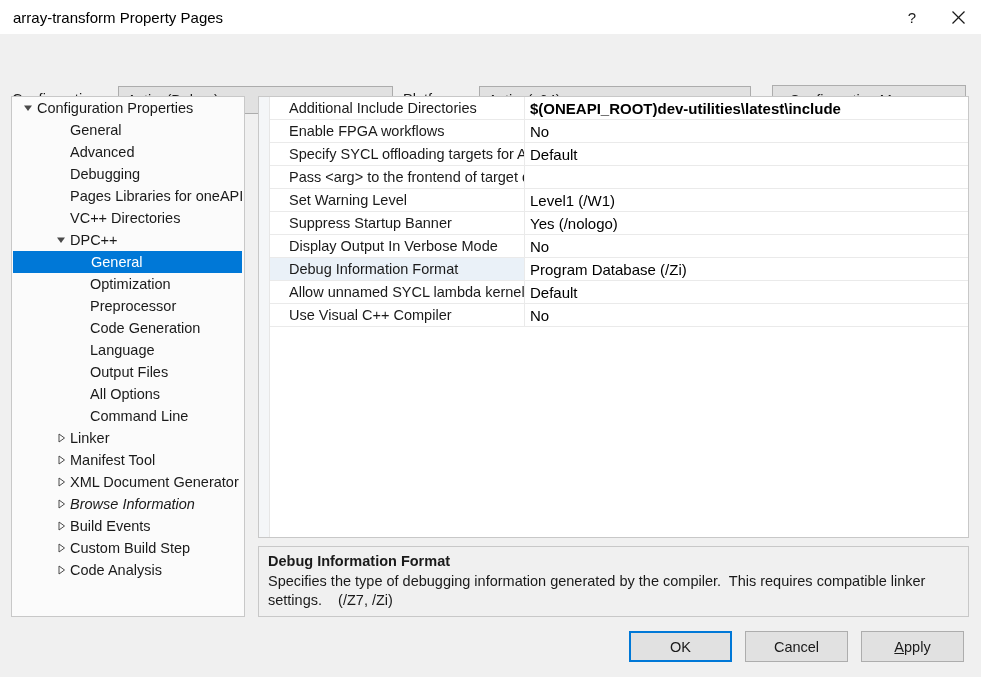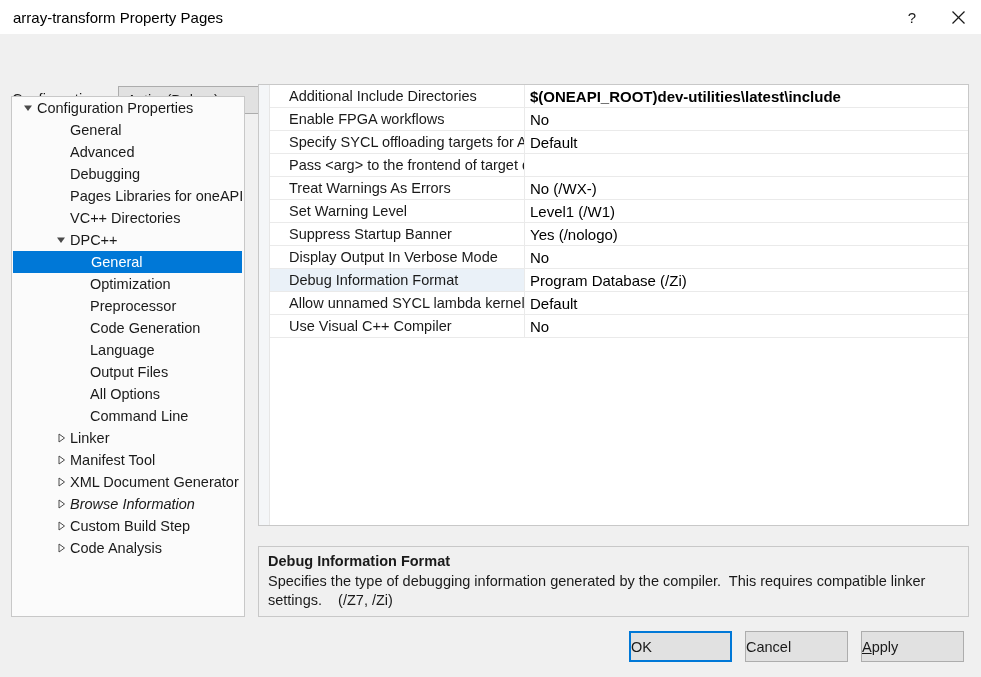--- a/index.html
+++ b/index.html
@@ -98,20 +98,21 @@
     left: 479px; top: 52px;
     width: 272px; height: 28px;
   }
   .btn {
     position: absolute;
     background: #e1e1e1;
     border: 1px solid #adadad;
     box-sizing: border-box;
     display: flex;
     align-items: center;
+    justify-content: center;
     font-size: 14.5px;
     color: #1a1a1a;
     cursor: default;
     white-space: nowrap;
   }
   #btn-config-manager {
     left: 772px; top: 51px;
     width: 194px; height: 30px;
   }
 
@@ -147,21 +148,21 @@
     display: flex;
     align-items: center;
     justify-content: center;
   }
   .tw svg { display: block; }
   .tree-label { padding-left: 2px; }
 
   
   .gridpanel {
     position: absolute;
-    left: 258px; top: 84px;
+    left: 258px; top: 96px;
     width: 711px; height: 442px;
     background: #ffffff;
     border: 1px solid #c8c8c8;
     box-sizing: border-box;
     overflow: hidden;
   }
   .grid-gutter {
     position: absolute;
     left: 0; top: 0;
     width: 11px; height: 100%;
@@ -387,20 +388,28 @@
           </svg>
         </span>
         <span class="tree-label">Browse Information</span>
       </div>
       <div class="tree-item" style="padding-left: 42px;">
         <span class="tw">
           <svg width="10" height="10" viewBox="0 0 10 10">
             <polygon points="3,1 8.5,5 3,9" fill="none" stroke="#4a4a4a" stroke-width="1"></polygon>
           </svg>
         </span>
+        <span class="tree-label">Build Events</span>
+      </div>
+      <div class="tree-item" style="padding-left: 42px;">
+        <span class="tw">
+          <svg width="10" height="10" viewBox="0 0 10 10">
+            <polygon points="3,1 8.5,5 3,9" fill="none" stroke="#4a4a4a" stroke-width="1"></polygon>
+          </svg>
+        </span>
         <span class="tree-label">Custom Build Step</span>
       </div>
       <div class="tree-item" style="padding-left: 42px;">
         <span class="tw">
           <svg width="10" height="10" viewBox="0 0 10 10">
             <polygon points="3,1 8.5,5 3,9" fill="none" stroke="#4a4a4a" stroke-width="1"></polygon>
           </svg>
         </span>
         <span class="tree-label">Code Analysis</span>
       </div>
@@ -420,24 +429,20 @@
       </div>
       <div class="prow">
         <div class="pname">Specify SYCL offloading targets for AC</div>
         <div class="pval">Default</div>
       </div>
       <div class="prow">
         <div class="pname">Pass &lt;arg&gt; to the frontend of target d</div>
         <div class="pval"></div>
       </div>
       <div class="prow">
-        <div class="pname">Treat Warnings As Errors</div>
-        <div class="pval">No (/WX-)</div>
-      </div>
-      <div class="prow">
         <div class="pname">Set Warning Level</div>
         <div class="pval">Level1 (/W1)</div>
       </div>
       <div class="prow">
         <div class="pname">Suppress Startup Banner</div>
         <div class="pval">Yes (/nologo)</div>
       </div>
       <div class="prow">
         <div class="pname">Display Output In Verbose Mode</div>
         <div class="pval">No</div>

